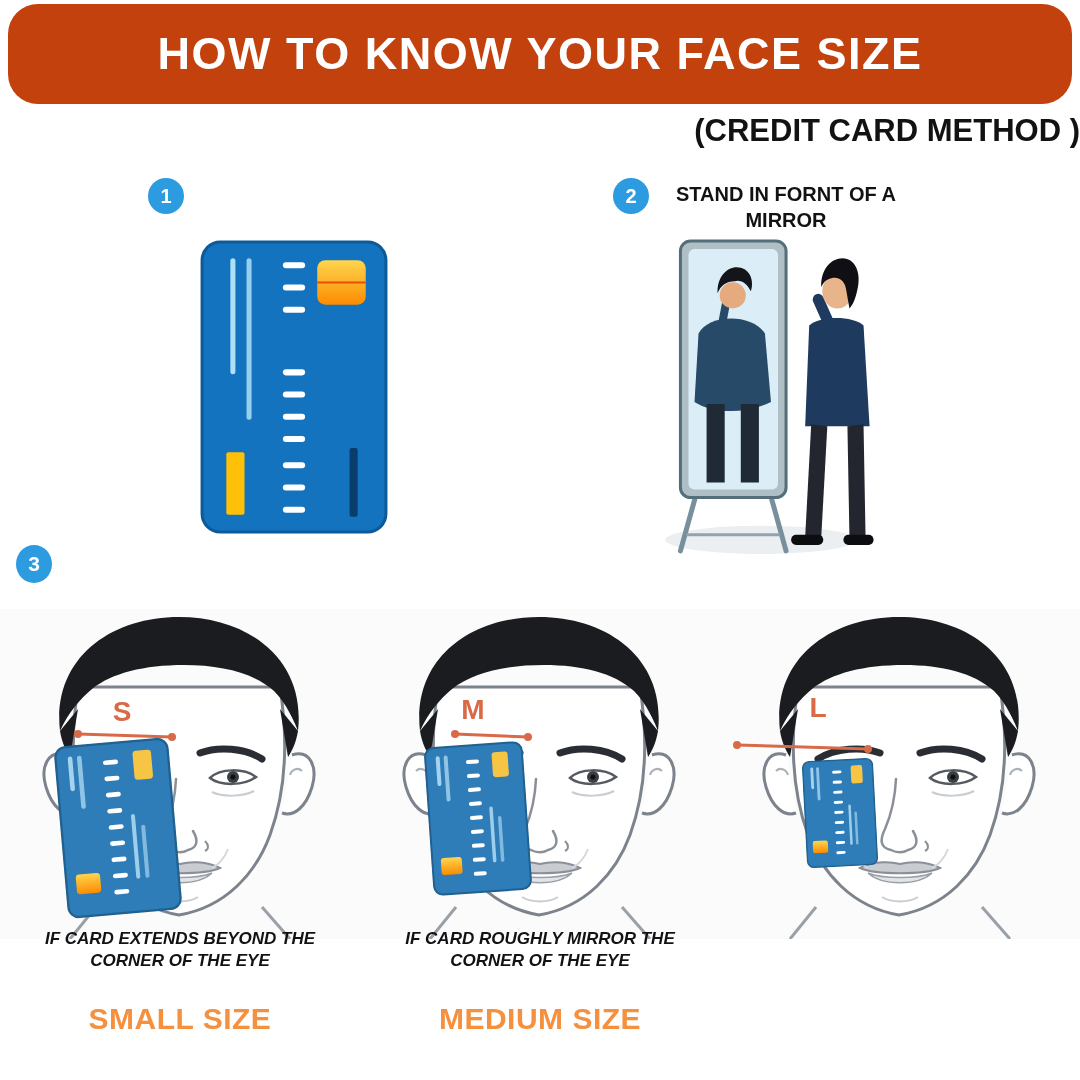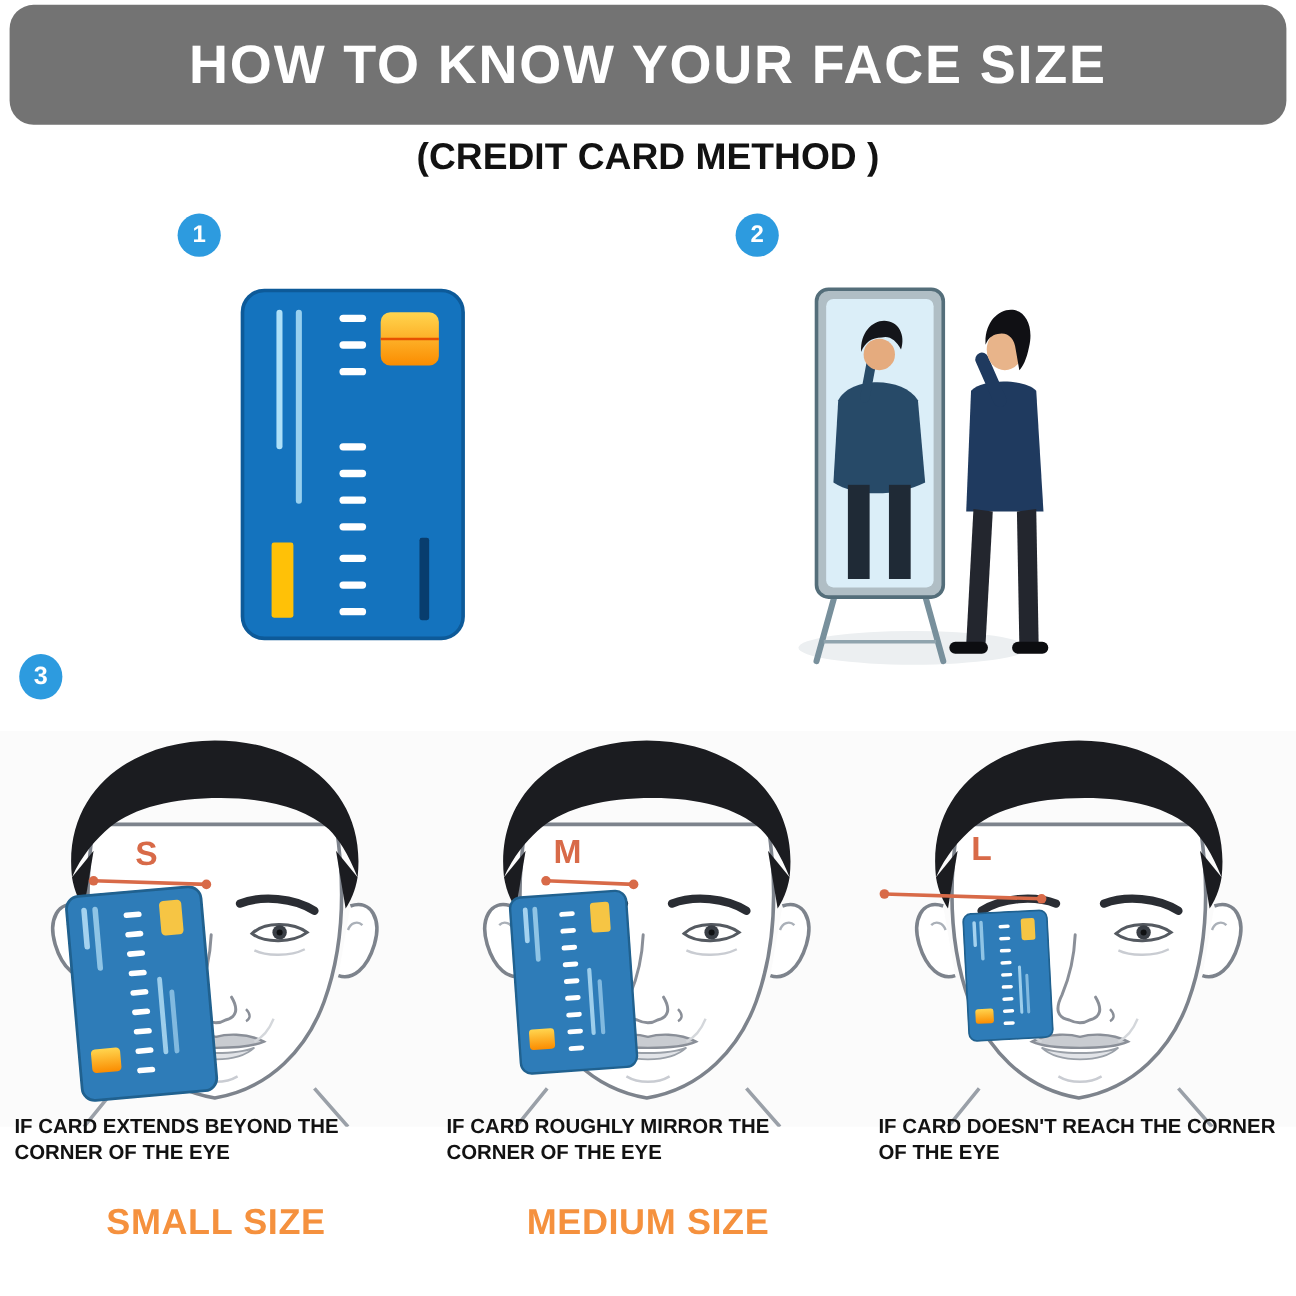--- a/index.html
+++ b/index.html
@@ -1,24 +1,24 @@
 <!DOCTYPE html>
 <html><head>
 <meta charset="utf-8">
 <style>
   * { margin:0; padding:0; box-sizing:border-box; }
   html,body { background:#ffffff; }
   body { font-family:"Liberation Sans", sans-serif; }
   .canvas { position:relative; width:1080px; height:1080px; background:#ffffff; overflow:hidden; }
 
   .banner { position:absolute; left:8px; top:4px; width:1064px; height:100px;
-            background:#737373; border-radius:20px; display:flex; align-items:center; justify-content:center; }
+            background:#c2410c; border-radius:30px; display:flex; align-items:center; justify-content:center; }
   .banner h1 { color:#ffffff; font-size:45px; font-weight:800; letter-spacing:1.5px; }
 
-  .subtitle { position:absolute; top:113px; left:0; width:100%; text-align:center;
+  .subtitle { position:absolute; top:113px; left:0; width:100%; text-align:right;
               font-size:31px; font-weight:800; color:#121212; }
 
   .step-header { position:absolute; display:flex; gap:12px; align-items:flex-start; }
   #step1 { left:148px; top:178px; width:310px; }
   #step2 { left:613px; top:178px; width:310px; }
   .badge { width:36px; height:36px; border-radius:50%; background:#2d9bdf; color:#fff;
            font-weight:700; font-size:20px; display:flex; align-items:center; justify-content:center;
            flex:0 0 36px; }
   .step-label { font-size:20px; font-weight:700; color:#121212; text-align:center; line-height:1.3;
                 width:250px; margin-top:3px; }
@@ -28,22 +28,22 @@
   .illus-card svg, .illus-mirror svg { width:100%; height:100%; display:block; }
 
   .step3 { position:absolute; left:16px; top:545px; display:flex; align-items:center; gap:16px; }
   .step3 .badge { width:38px; height:38px; font-size:21px; }
   .step3-label { font-size:28px; font-weight:800; color:#121212; }
 
   .panel { position:absolute; top:608px; width:360px; height:332px; }
   .panel svg { width:100%; height:100%; display:block; }
   #panel-0 { left:0; } #panel-1 { left:360px; } #panel-2 { left:720px; }
 
-  .caption { position:absolute; top:928px; width:360px; font-size:17px;
-             font-weight:700; line-height:1.3; color:#121212; padding:0 12px; }
+  .caption { position:absolute; top:928px; width:360px; text-align:center; font-size:17px;
+             font-weight:700; line-height:1.3; color:#121212; padding:0 12px;font-style:italic; }
   #caption-0 { left:0; } #caption-1 { left:360px; } #caption-2 { left:720px; }
 
   .size-label { position:absolute; top:1002px; width:360px; text-align:center; font-size:30px;
                 font-weight:800; color:#f5913e; letter-spacing:.5px; }
   #size-0 { left:0; } #size-1 { left:360px; } #size-2 { left:720px; }
 
   .defs-holder { position:absolute; width:0; height:0; overflow:hidden; }
   .measure-letter { font-family:"Liberation Sans", sans-serif; font-weight:700; font-size:28px; }
 </style>
 </head>
@@ -118,20 +118,21 @@
   </div>
 
   <div class="subtitle">(CREDIT CARD METHOD )</div>
 
   <div class="step-header" id="step1">
     <span class="badge">1</span>
   </div>
 
   <div class="step-header" id="step2">
     <span class="badge">2</span>
+    <span class="step-label">STAND IN FORNT OF A MIRROR</span>
   </div>
 
   <div class="illus-card">
     <svg viewBox="0 0 190 295">
       <rect x="4" y="4" width="182" height="287" rx="18" fill="#1473be" stroke="#0d5a99" stroke-width="3"></rect>
       <rect x="32" y="20" width="5" height="115" rx="2.5" fill="#aee0f8"></rect>
       <rect x="48" y="20" width="5" height="160" rx="2.5" fill="#aee0f8" opacity="0.85"></rect>
       <rect x="118" y="22" width="48" height="44" rx="8" fill="url(#chipGrad)"></rect>
       <line x1="118" y1="44" x2="166" y2="44" stroke="#e65100" stroke-width="2"></line>
       <g fill="#ffffff">
@@ -216,18 +217,17 @@
       </g>
       <line x1="17" y1="136" x2="148" y2="140" stroke="#d86a48" stroke-width="3"></line>
       <circle cx="17" cy="136" r="4" fill="#d86a48"></circle>
         <circle cx="148" cy="140" r="4" fill="#d86a48"></circle>
       <text class="measure-letter" x="98" y="108" text-anchor="middle" fill="#d86a48">L</text>
     </svg>
   </div>
 
   <div class="caption" id="caption-0">IF CARD EXTENDS BEYOND THE CORNER OF THE EYE</div>
   <div class="caption" id="caption-1">IF CARD ROUGHLY MIRROR THE CORNER OF THE EYE</div>
-  <div class="caption" id="caption-2">IF CARD DOESN'T REACH THE CORNER OF THE EYE</div>
 
   <div class="size-label" id="size-0">SMALL SIZE</div>
   <div class="size-label" id="size-1">MEDIUM SIZE</div>
 
 </div>
 
 </body></html>

